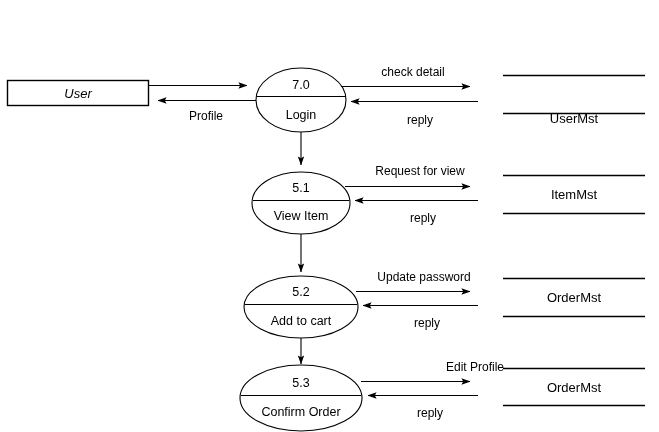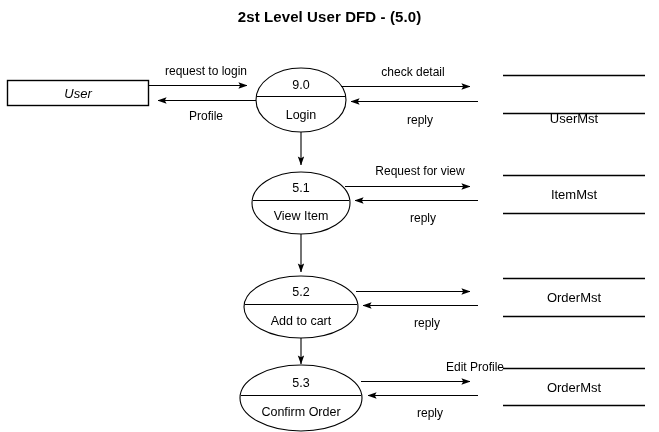--- a/index.html
+++ b/index.html
@@ -67,21 +67,20 @@
     font-size: 12px;
     white-space: nowrap;
     transform: translate(-50%, -50%);
   }
 </style>
 </head>
 <body>
 
 <div id="canvas">
 
-  <div class="title">2st Level User DFD - (5.0)</div>
 
   <svg id="diagram-svg" viewBox="0 0 659 432">
     <defs>
       <marker id="arrR" markerWidth="9" markerHeight="9" refX="8.6" refY="3.2" orient="auto" markerUnits="userSpaceOnUse">
         <path d="M0,0 L9,3.2 L0,6.4 L1.8,3.2 Z" fill="#000"></path>
       </marker>
       <marker id="arrL" markerWidth="9" markerHeight="9" refX="8.6" refY="3.2" orient="auto" markerUnits="userSpaceOnUse">
         <path d="M0,0 L9,3.2 L0,6.4 L1.8,3.2 Z" fill="#000"></path>
       </marker>
       <marker id="arrD" markerWidth="9" markerHeight="9" refX="8.6" refY="3.2" orient="auto" markerUnits="userSpaceOnUse">
@@ -138,44 +137,44 @@
       <line x1="478" y1="395.5" x2="368" y2="395.5" marker-end="url(#arrL)"></line>
 
       <line x1="503" y1="368.5" x2="645" y2="368.5" stroke-width="1.4"></line>
       <line x1="503" y1="405.5" x2="645" y2="405.5" stroke-width="1.4"></line>
 
     </g>
   </svg>
 
   <div class="entity-label" style="left:78px; top:93px;">User</div>
 
-  <div class="proc-num" style="left:301px; top:85px;">9.0</div>
+  <div class="proc-num" style="left:301px; top:85px;">7.0</div>
   <div class="proc-name" style="left:301px; top:115px;">Login</div>
 
   <div class="proc-num" style="left:301px; top:188px;">5.1</div>
   <div class="proc-name" style="left:301px; top:216px;">View Item</div>
 
   <div class="proc-num" style="left:301px; top:292px;">5.2</div>
   <div class="proc-name" style="left:301px; top:321px;">Add to cart</div>
 
   <div class="proc-num" style="left:301px; top:383px;">5.3</div>
   <div class="proc-name" style="left:301px; top:412px;">Confirm Order</div>
 
   <div class="store-label" style="left:574px; top:94px;margin-top:24px;">UserMst</div>
   <div class="store-label" style="left:574px; top:194px;">ItemMst</div>
   <div class="store-label" style="left:574px; top:297px;">OrderMst</div>
   <div class="store-label" style="left:574px; top:387px;">OrderMst</div>
 
-  <div class="flow-label" style="left:206px; top:71px;">request to login</div>
   <div class="flow-label" style="left:206px; top:116px;">Profile</div>
 
   <div class="flow-label" style="left:413px; top:72px;">check detail</div>
   <div class="flow-label" style="left:420px; top:120px;">reply</div>
 
   <div class="flow-label" style="left:420px; top:171px;">Request for view</div>
   <div class="flow-label" style="left:423px; top:218px;">reply</div>
 
+  <div class="flow-label" style="left:424px; top:277px;">Update password</div>
   <div class="flow-label" style="left:427px; top:323px;">reply</div>
 
   <div class="flow-label" style="left:427px; top:367px;margin-left:48px;">Edit Profile</div>
   <div class="flow-label" style="left:430px; top:413px;">reply</div>
 
 </div>
 
 </body></html>

